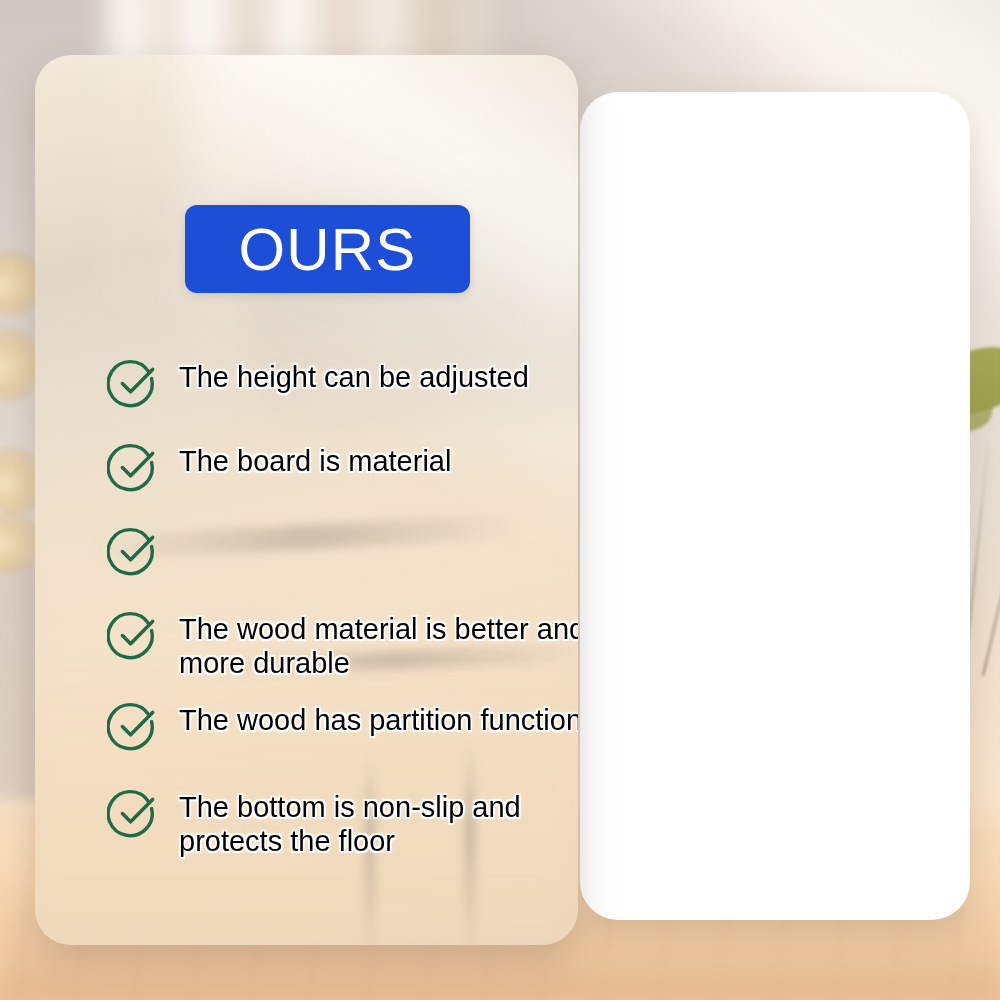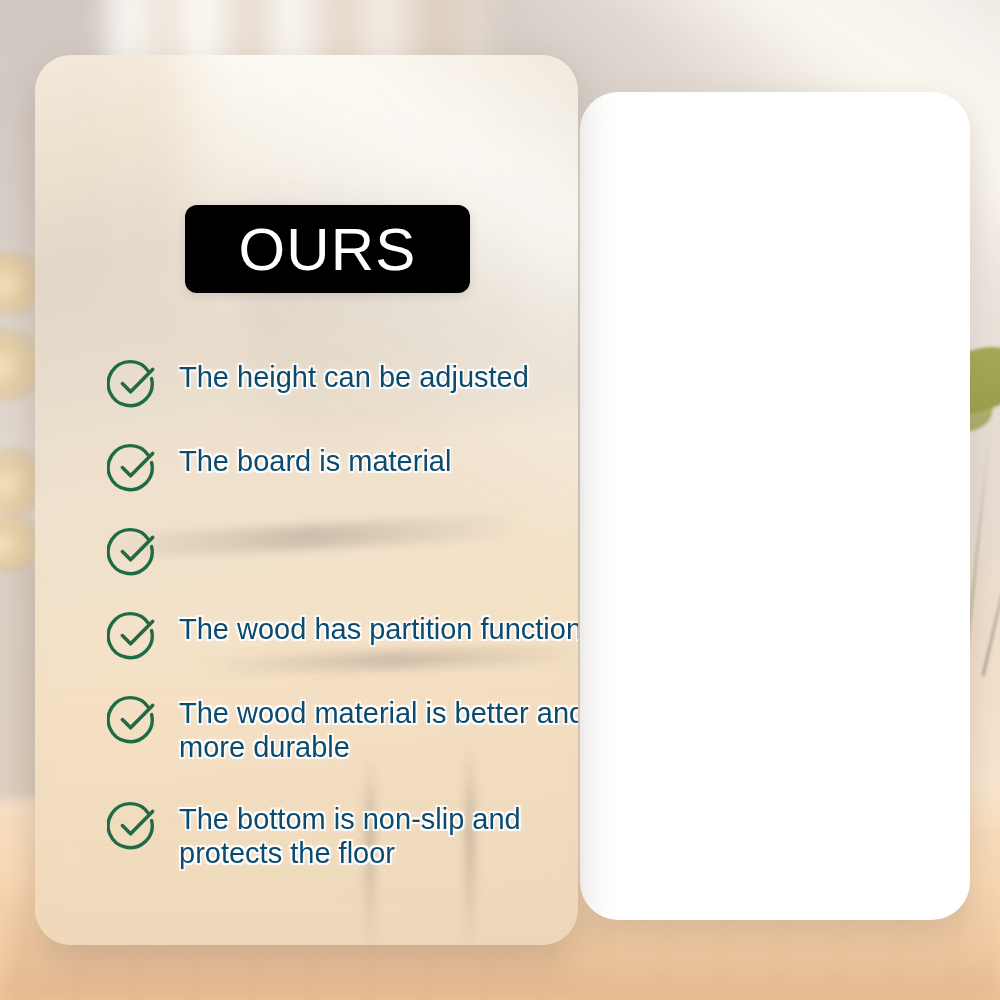--- a/index.html
+++ b/index.html
@@ -270,21 +270,21 @@
     color: #ffffff;
     letter-spacing: .02em;
     font-weight: 400;
     user-select: none;
   }
   .badge-ours {
     left: 150px;
     top: 150px;
     width: 285px;
     height: 88px;
-    background: #000000;
+    background: #1d4ed8;
     font-size: 60px;
     box-shadow: 0 3px 8px rgba(60,50,40,.14);
   }
 
   
   .list-ours {
     position: absolute;
     left: 72px;
     top: 300px;
     width: 505px;
@@ -298,21 +298,21 @@
   .row-ours.tall { margin-bottom: 18px; }
 
   .icon-check {
     flex: 0 0 auto;
     width: 52px;
     height: 52px;
     margin-top: 2px;
   }
   .txt-ours {
     flex: 1 1 auto;
-    color: #0c4a6e;
+    color: #000000;
     font-size: 29px;
     line-height: 1.16;
     font-weight: 400;
     padding-top: 6px;
     text-shadow:
       -1.6px -1.6px 0 rgba(255,255,255,.95),
        1.6px -1.6px 0 rgba(255,255,255,.95),
       -1.6px  1.6px 0 rgba(255,255,255,.95),
        1.6px  1.6px 0 rgba(255,255,255,.95),
        0 0 6px rgba(255,255,255,.85);
@@ -397,38 +397,38 @@
 
       <div class="row row-ours">
         <span class="icon-check">
           <svg viewBox="0 0 52 52" width="52" height="52" aria-hidden="true">
             <path d="M41.6 14.6 A22 22 0 1 0 44.6 21.6" fill="none" stroke="#1f6b46" stroke-width="3.4" stroke-linecap="round"></path>
             <path d="M15.4 26.6 L23.6 34.8 L45.6 12.4" fill="none" stroke="#1f6b46" stroke-width="3.6" stroke-linecap="round" stroke-linejoin="round"></path>
           </svg>
         </span>
       </div>
 
+      <div class="row row-ours tall">
+        <span class="icon-check">
+          <svg viewBox="0 0 52 52" width="52" height="52" aria-hidden="true">
+            <path d="M41.6 14.6 A22 22 0 1 0 44.6 21.6" fill="none" stroke="#1f6b46" stroke-width="3.4" stroke-linecap="round"></path>
+            <path d="M15.4 26.6 L23.6 34.8 L45.6 12.4" fill="none" stroke="#1f6b46" stroke-width="3.6" stroke-linecap="round" stroke-linejoin="round"></path>
+          </svg>
+        </span>
+        <span class="txt-ours">The wood material is better and more durable</span>
+      </div>
+
       <div class="row row-ours">
         <span class="icon-check">
           <svg viewBox="0 0 52 52" width="52" height="52" aria-hidden="true">
             <path d="M41.6 14.6 A22 22 0 1 0 44.6 21.6" fill="none" stroke="#1f6b46" stroke-width="3.4" stroke-linecap="round"></path>
             <path d="M15.4 26.6 L23.6 34.8 L45.6 12.4" fill="none" stroke="#1f6b46" stroke-width="3.6" stroke-linecap="round" stroke-linejoin="round"></path>
           </svg>
         </span>
         <span class="txt-ours">The wood has partition function</span>
-      </div>
-
-      <div class="row row-ours tall">
-        <span class="icon-check">
-          <svg viewBox="0 0 52 52" width="52" height="52" aria-hidden="true">
-            <path d="M41.6 14.6 A22 22 0 1 0 44.6 21.6" fill="none" stroke="#1f6b46" stroke-width="3.4" stroke-linecap="round"></path>
-            <path d="M15.4 26.6 L23.6 34.8 L45.6 12.4" fill="none" stroke="#1f6b46" stroke-width="3.6" stroke-linecap="round" stroke-linejoin="round"></path>
-          </svg>
-        </span>
-        <span class="txt-ours">The wood material is better and more durable</span>
       </div>
 
       <div class="row row-ours tall" style="margin-top:33px;">
         <span class="icon-check">
           <svg viewBox="0 0 52 52" width="52" height="52" aria-hidden="true">
             <path d="M41.6 14.6 A22 22 0 1 0 44.6 21.6" fill="none" stroke="#1f6b46" stroke-width="3.4" stroke-linecap="round"></path>
             <path d="M15.4 26.6 L23.6 34.8 L45.6 12.4" fill="none" stroke="#1f6b46" stroke-width="3.6" stroke-linecap="round" stroke-linejoin="round"></path>
           </svg>
         </span>
         <span class="txt-ours">The bottom is non-slip and protects the floor</span>

